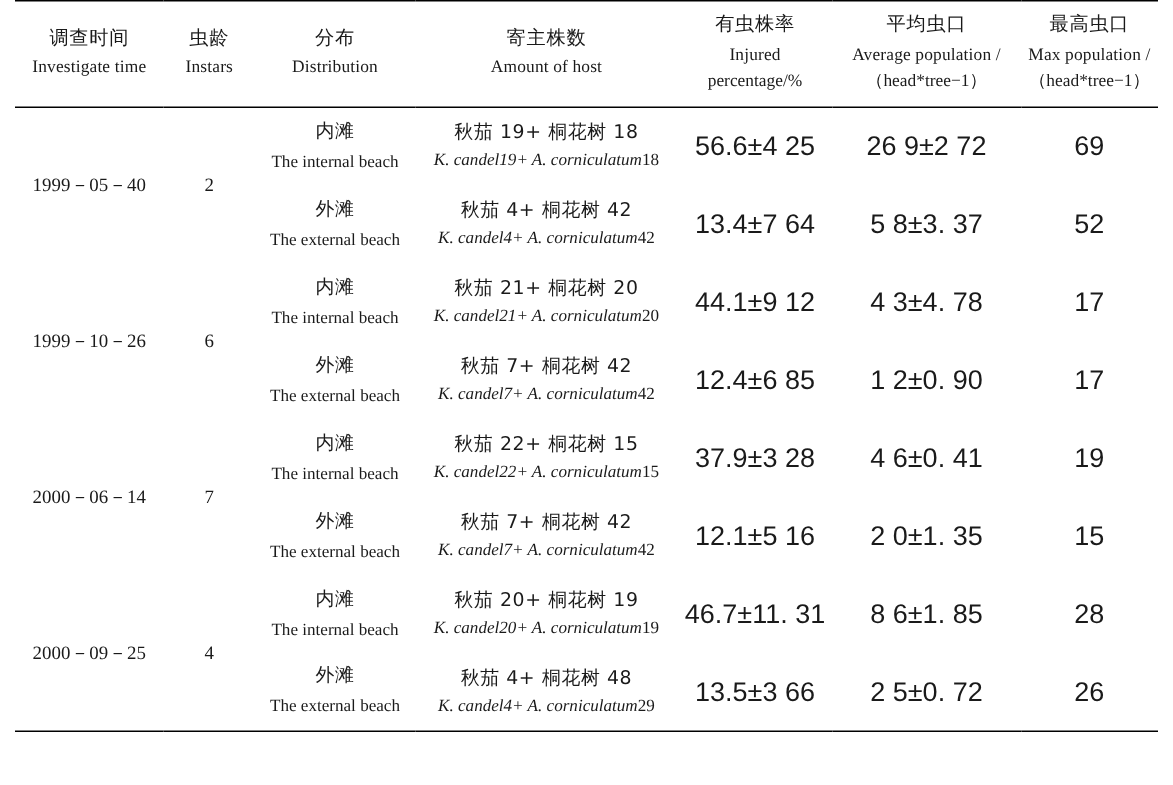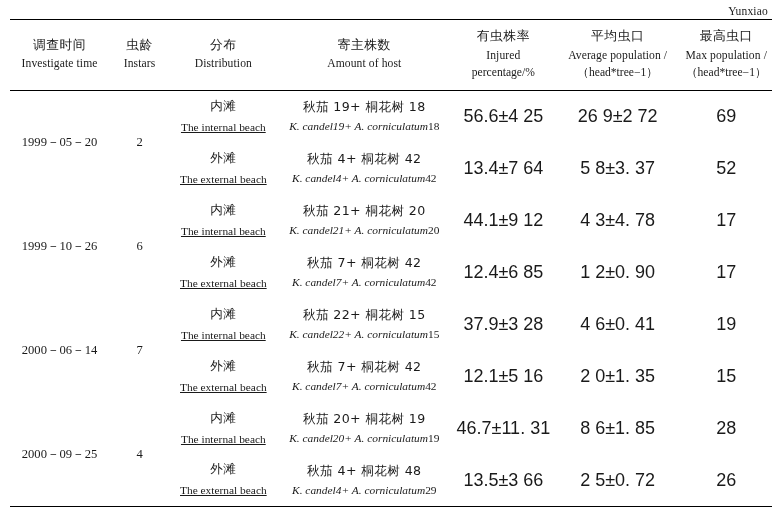--- a/index.html
+++ b/index.html
@@ -79,21 +79,20 @@
     display: block;
     font-size: 12.6px;
     font-family: Liberation Mono, monospace;
     letter-spacing: 0.4px;
   }
   .cell-en {
     display: block;
     font-size: 11.4px;
     font-family: "Liberation Serif", serif;
     margin-top: 2px;
-    text-decoration: underline;
   }
   .host-cn {
     display: block;
     font-size: 12.6px;
     font-family: "DejaVu Sans", "Liberation Sans", sans-serif;
     letter-spacing: 0.4px;
   }
   .host-en {
     display: block;
     font-size: 11.4px;
@@ -116,21 +115,20 @@
   col.c-host { width: 23.0%; }
   col.c-inj { width: 13.5%; }
   col.c-avg { width: 16.5%; }
   col.c-max { width: 12.0%; }
 </style>
 </head>
 <body>
 
 <div class="page">
 
-  <div class="corner-note">Yunxiao</div>
 
   <table class="data">
     <colgroup>
       <col class="c-time">
       <col class="c-instar">
       <col class="c-dist">
       <col class="c-host">
       <col class="c-inj">
       <col class="c-avg">
       <col class="c-max">
@@ -166,21 +164,21 @@
         <th>
           <span class="th-cn">最高虫口</span>
           <span class="th-en">Max population /</span>
           <span class="th-en2">（head*tree−1）</span>
         </th>
       </tr>
     </thead>
     <tbody>
 
       <tr class="row-block">
-        <td class="time" rowspan="2">1999－05－20</td>
+        <td class="time" rowspan="2">1999－05－40</td>
         <td class="instar" rowspan="2">2</td>
         <td>
           <span class="cell-cn">内滩</span>
           <span class="cell-en">The internal beach</span>
         </td>
         <td>
           <span class="host-cn">秋茄 19+ 桐花树 18</span>
           <span class="host-en"><i>K. candel</i><i>19+ A. corniculatum</i><span>18</span></span>
         </td>
         <td class="num">56.6±4 25</td>

